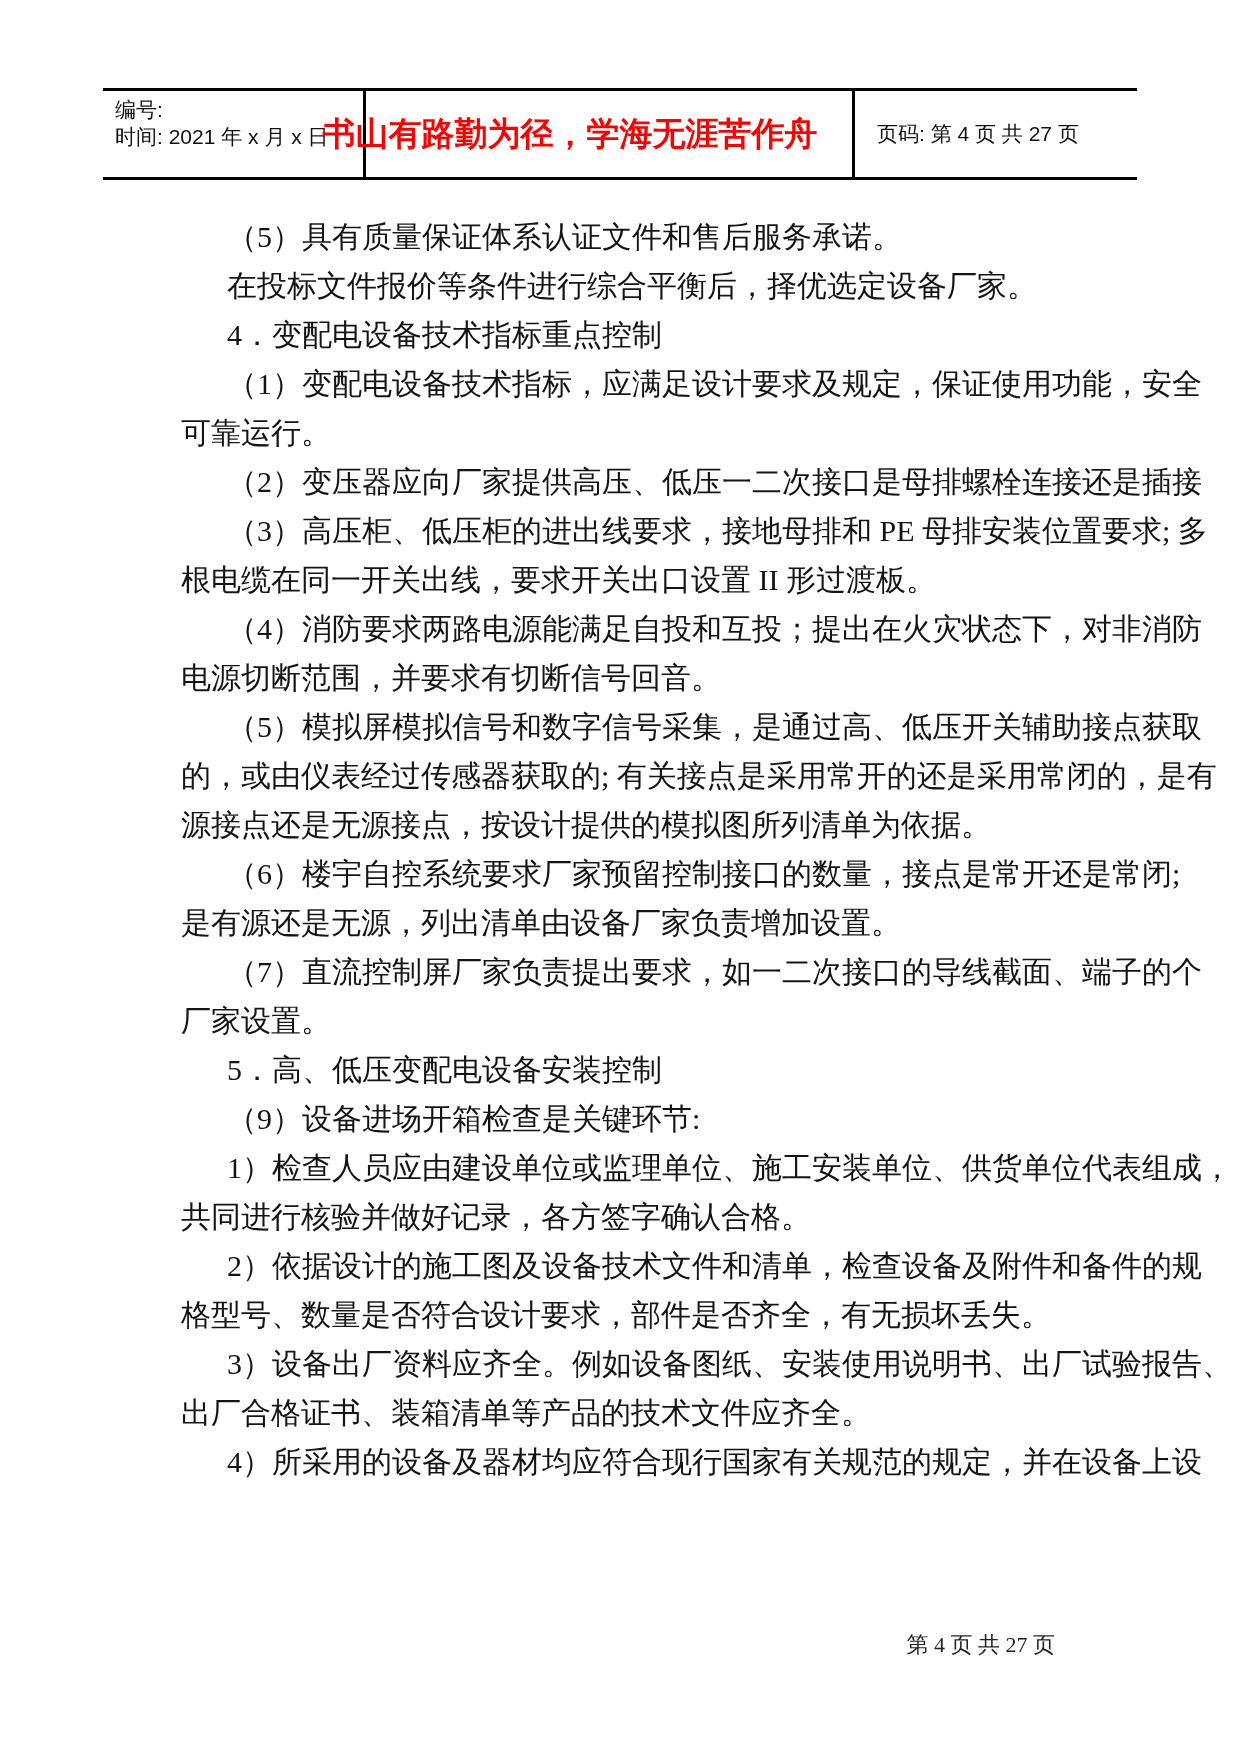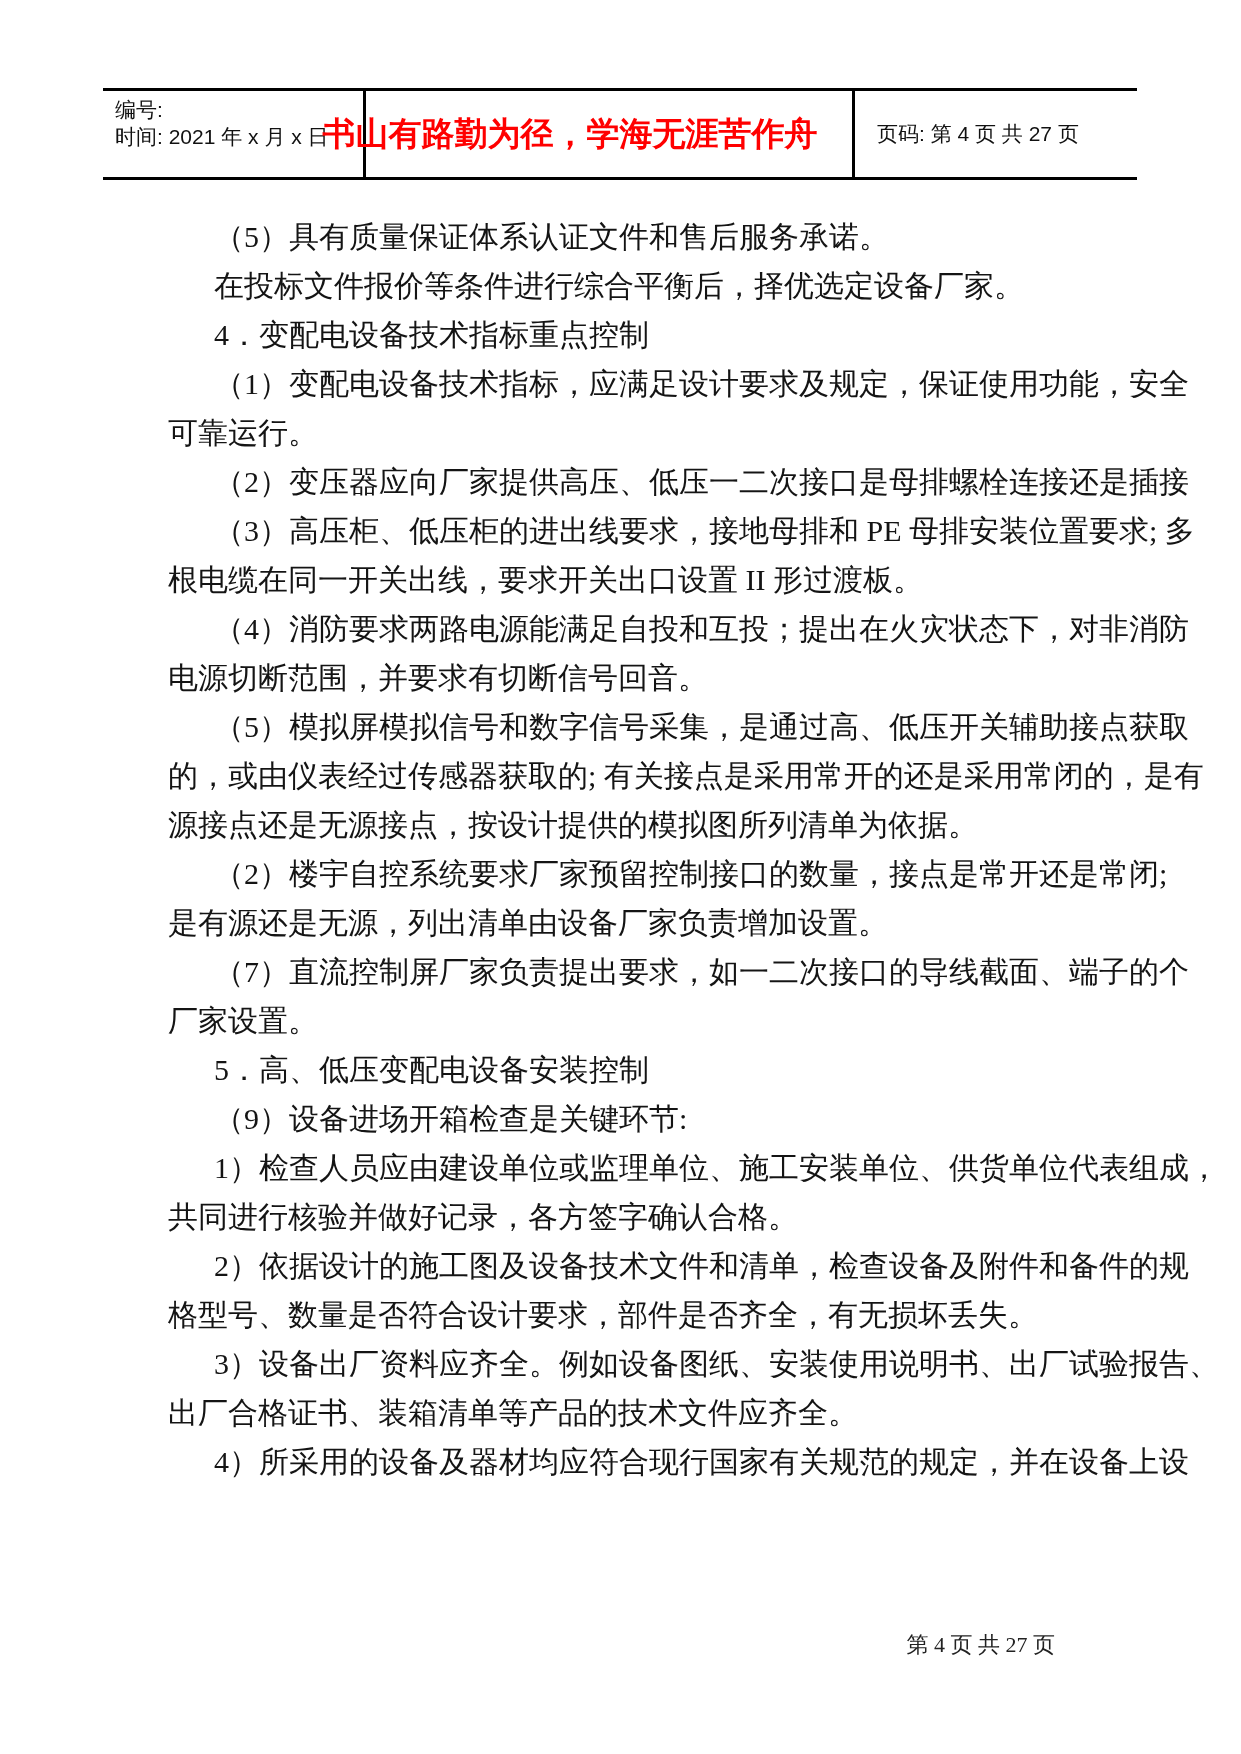--- a/index.html
+++ b/index.html
@@ -26,21 +26,21 @@
   .motto {
     font-size:33px; font-weight:bold; white-space:nowrap;
     font-family:"Liberation Serif","DejaVu Serif",serif;
   }
   .cr {
     left:752px; width:282px; display:flex; align-items:center; padding-left:22px;
     font-family:"Liberation Sans","DejaVu Sans",sans-serif;
     font-size:21px; color:#111; white-space:nowrap;
   }
   
-  .bodytext { position:absolute; left:168px; top:212px; width:992px; font-size:30px; }
+  .bodytext { position:absolute; left:181px; top:212px; width:992px; font-size:30px; }
   .bodytext .line { height:49px; line-height:49px; white-space:nowrap; }
   .bodytext .ind { padding-left:46px; }
   .footer {
     position:absolute; top:1630px; right:186px;
     font-size:22px; color:#222; white-space:nowrap;
   }
 </style>
 </head>
 <body>
 
@@ -71,21 +71,21 @@
       <div class="line ind">（1）变配电设备技术指标，应满足设计要求及规定，保证使用功能，安全</div>
       <div class="line">可靠运行。</div>
       <div class="line ind">（2）变压器应向厂家提供高压、低压一二次接口是母排螺栓连接还是插接</div>
       <div class="line ind">（3）高压柜、低压柜的进出线要求，接地母排和 PE 母排安装位置要求; 多</div>
       <div class="line">根电缆在同一开关出线，要求开关出口设置 II 形过渡板。</div>
       <div class="line ind">（4）消防要求两路电源能满足自投和互投；提出在火灾状态下，对非消防</div>
       <div class="line">电源切断范围，并要求有切断信号回音。</div>
       <div class="line ind">（5）模拟屏模拟信号和数字信号采集，是通过高、低压开关辅助接点获取</div>
       <div class="line">的，或由仪表经过传感器获取的; 有关接点是采用常开的还是采用常闭的，是有</div>
       <div class="line">源接点还是无源接点，按设计提供的模拟图所列清单为依据。</div>
-      <div class="line ind">（2）楼宇自控系统要求厂家预留控制接口的数量，接点是常开还是常闭;</div>
+      <div class="line ind">（6）楼宇自控系统要求厂家预留控制接口的数量，接点是常开还是常闭;</div>
       <div class="line">是有源还是无源，列出清单由设备厂家负责增加设置。</div>
       <div class="line ind">（7）直流控制屏厂家负责提出要求，如一二次接口的导线截面、端子的个</div>
       <div class="line">厂家设置。</div>
       <div class="line ind">5．高、低压变配电设备安装控制</div>
       <div class="line ind">（9）设备进场开箱检查是关键环节:</div>
       <div class="line ind">1）检查人员应由建设单位或监理单位、施工安装单位、供货单位代表组成，</div>
       <div class="line">共同进行核验并做好记录，各方签字确认合格。</div>
       <div class="line ind">2）依据设计的施工图及设备技术文件和清单，检查设备及附件和备件的规</div>
       <div class="line">格型号、数量是否符合设计要求，部件是否齐全，有无损坏丢失。</div>
       <div class="line ind">3）设备出厂资料应齐全。例如设备图纸、安装使用说明书、出厂试验报告、</div>

